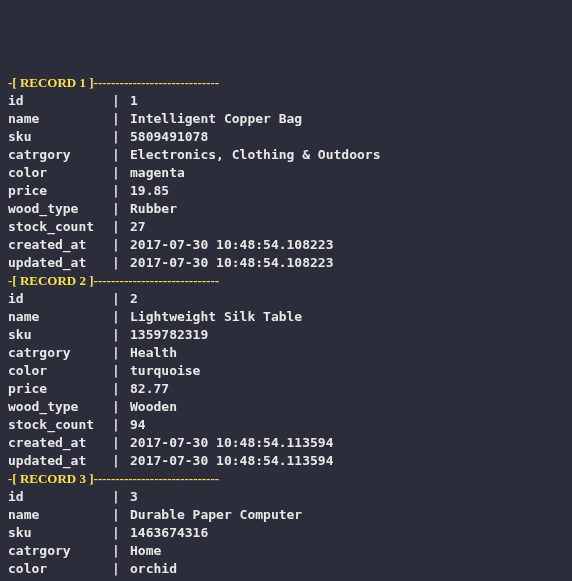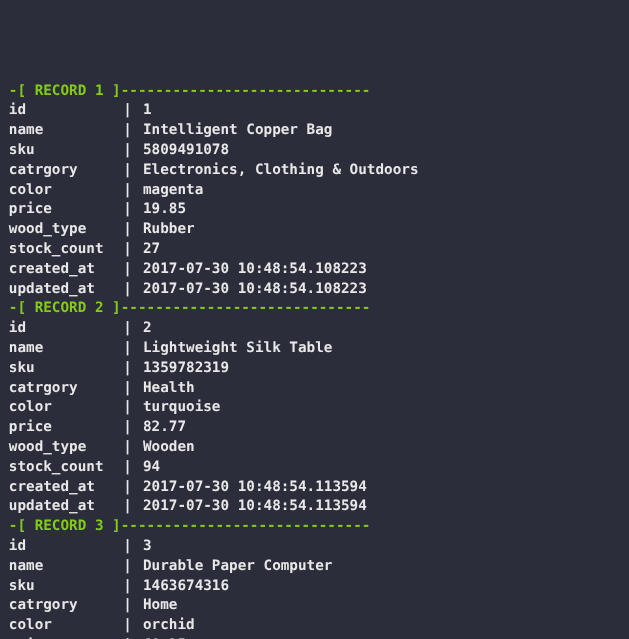--- a/index.html
+++ b/index.html
@@ -14,21 +14,22 @@
       font-size: 13px;
       line-height: 18px;
       font-weight: bold;
       padding: 2px 0 0 8px;
       white-space: pre;
       overflow: hidden;
       width: 572px;
       height: 581px;
     }
     .record-header {
-      color: #84cc16;
+      color: #fde047;
+      font-family: Liberation Serif, serif;
     }
     .row {
       display: flex;
     }
     .key {
       display: inline-block;
       width: 104px;
       flex-shrink: 0;
     }
     .sep {

